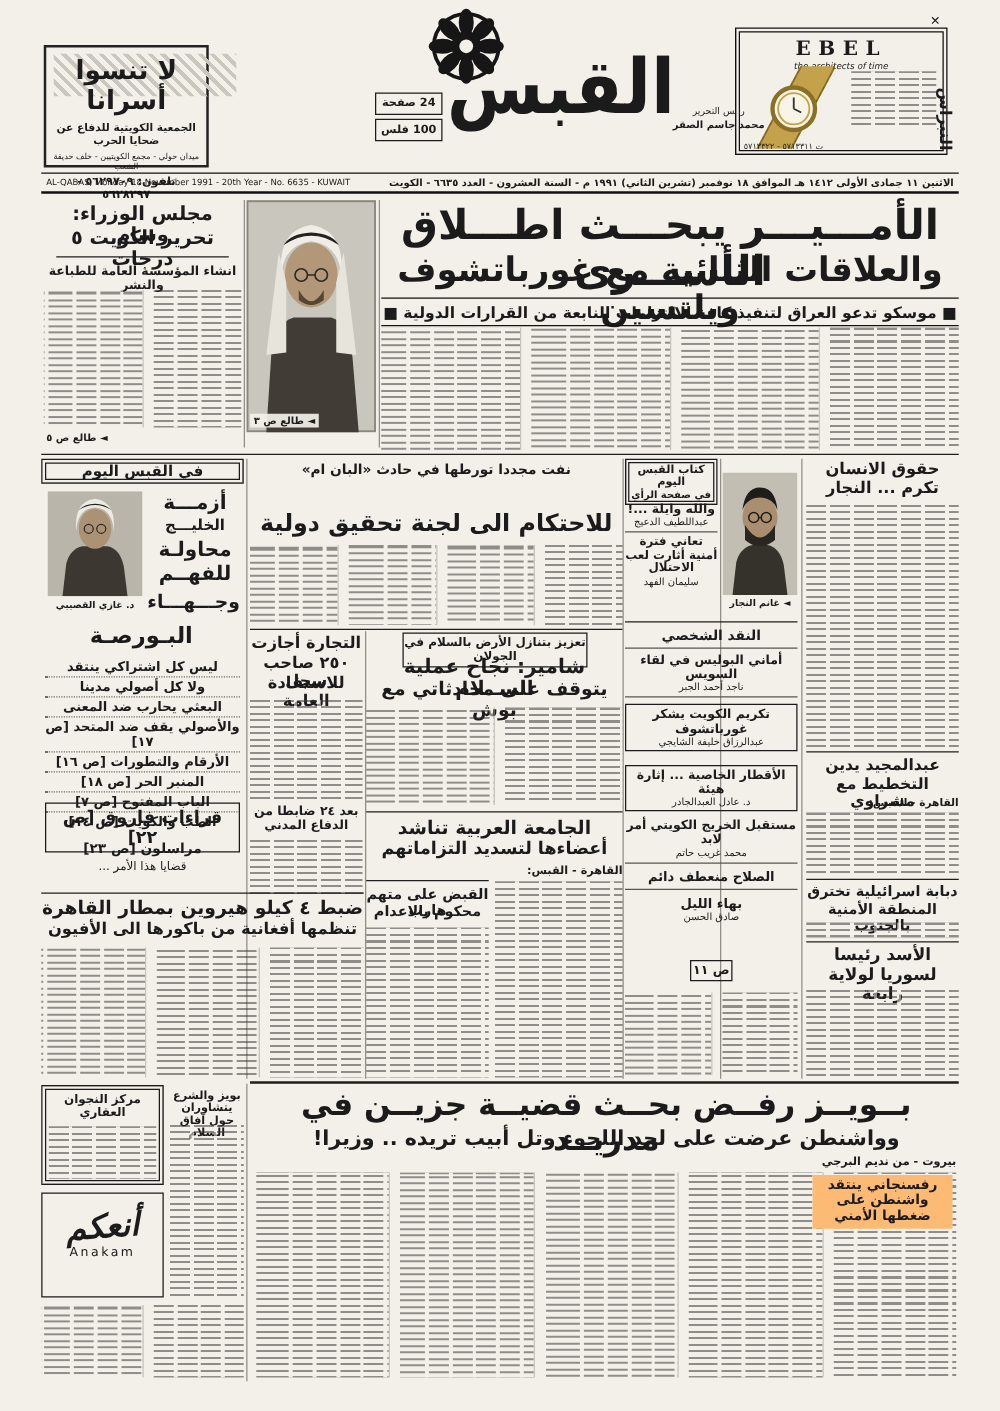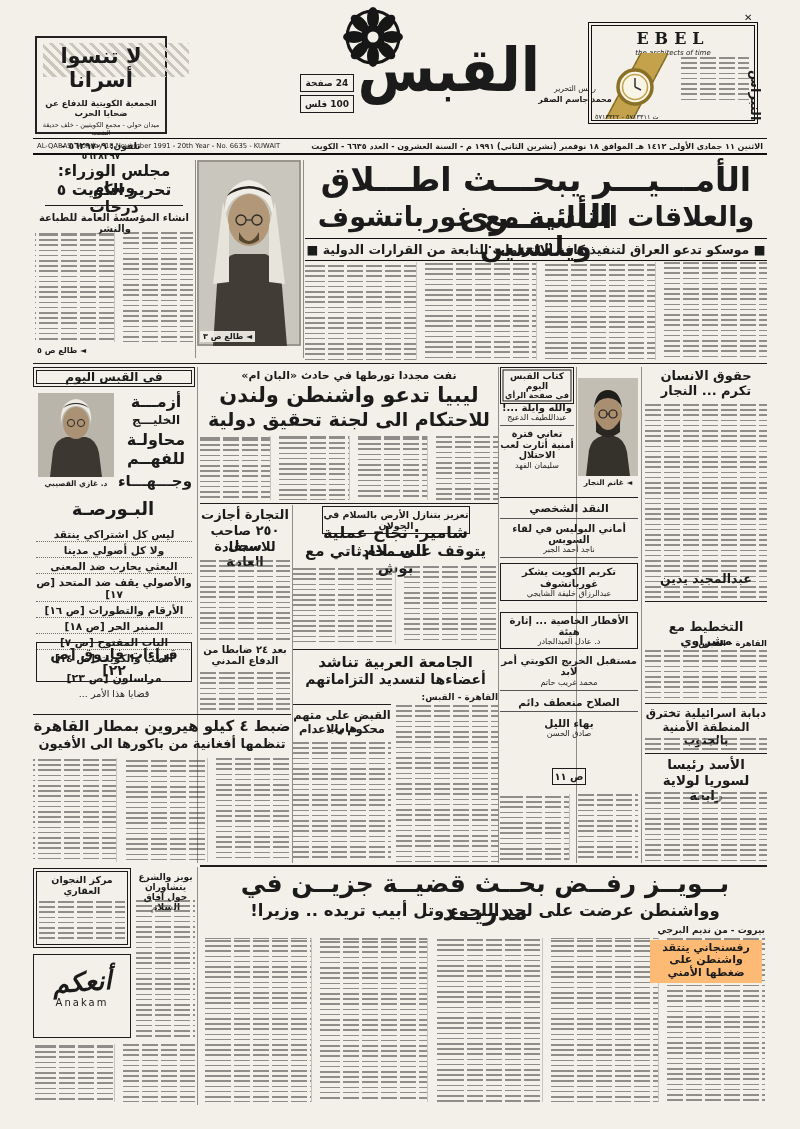--- a/index.html
+++ b/index.html
@@ -169,21 +169,20 @@
     <div class="b ctr dotted" style="font-size:10.5px;padding:1.5px 0">الأرقام والتطورات [ص ١٦]</div>
     <div class="b ctr dotted" style="font-size:10.5px;padding:1.5px 0">المنبر الحر [ص ١٨]</div>
     <div class="b ctr dotted" style="font-size:10.5px;padding:1.5px 0">الباب المفتوح [ص ٧]</div>
     <div class="b ctr" style="font-size:10.5px;padding:1.5px 0">الطب والكويت [ص ١٤]</div>
   </div>
   <div class="abs boxed ctr b" style="left:36px;top:642px;width:156px;font-size:14px;padding:3px 0">قراءات فاروق [ص ٢٢]</div>
   <div class="abs ctr b" style="left:36px;top:672px;width:156px;font-size:11px">مراسلون [ص ٢٣]</div>
   <div class="abs ctr" style="left:36px;top:688px;width:156px;font-size:9.5px">قضايا هذا الأمر ...</div>
 
   <div class="abs ctr b" style="left:200px;top:369px;width:298px;font-size:11px">نفت مجددا تورطها في حادث «البان ام»</div>
-  <div class="abs ctr b hl" style="left:200px;top:384px;width:298px;font-size:21px">ليبيا تدعو واشنطن ولندن</div>
   <div class="abs ctr b hl" style="left:200px;top:409px;width:298px;font-size:19px">للاحتكام الى لجنة تحقيق دولية</div>
   <div class="cols" style="left:200px;top:436px;width:298px;height:64px">
     <div class="c"></div>
       <div class="c"></div>
       <div class="c"></div>
       <div class="c"></div>
   </div>
   <div class="rh" style="left:200px;top:503px;width:298px;height:1px"></div>
 
   <div class="abs ctr b hl" style="left:200px;top:508px;width:90px;font-size:13px">التجارة أجازت</div>
@@ -277,21 +276,21 @@
     </svg>
   </div>
   <div class="abs b" style="left:578px;top:478px;width:60px;font-size:7.5px;text-align:center">◄ غانم النجار</div>
 
   <div class="abs ctr b hl" style="left:645px;top:369px;width:122px;font-size:13px">حقوق الانسان تكرم ... النجار</div>
   <div class="cols" style="left:645px;top:404px;width:122px;height:194px">
       <div class="c"></div>
     </div>
 
   <div class="rh" style="left:645px;top:601px;width:122px;height:1px"></div>
-  <div class="abs ctr b hl" style="left:645px;top:572px;width:122px;font-size:12.5px">عبدالمجيد يدين</div>
+  <div class="abs ctr b hl" style="left:645px;top:605px;width:122px;font-size:12.5px">عبدالمجيد يدين</div>
   <div class="abs ctr b hl" style="left:645px;top:620px;width:122px;font-size:12.5px">التخطيط مع مشراوي</div>
   <div class="abs b" style="left:645px;top:638px;width:122px;font-size:8.5px">القاهرة - القبس:</div>
   <div class="cols" style="left:645px;top:650px;width:122px;height:50px">
       <div class="c"></div>
     </div>
 
   <div class="rh" style="left:645px;top:703px;width:122px;height:1px"></div>
   <div class="abs ctr b hl" style="left:645px;top:707px;width:122px;font-size:11.5px">دبابة اسرائيلية تخترق</div>
   <div class="abs ctr b hl" style="left:645px;top:721px;width:122px;font-size:11.5px">المنطقة الأمنية بالجنوب</div>
   <div class="cols" style="left:645px;top:738px;width:122px;height:12px">

